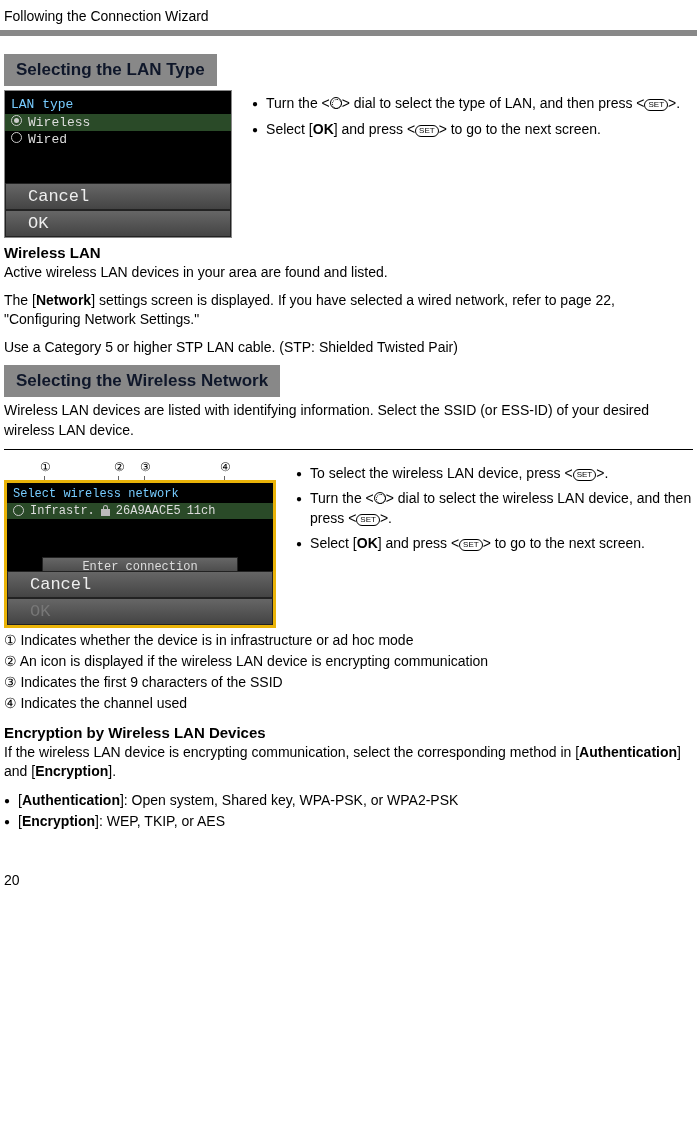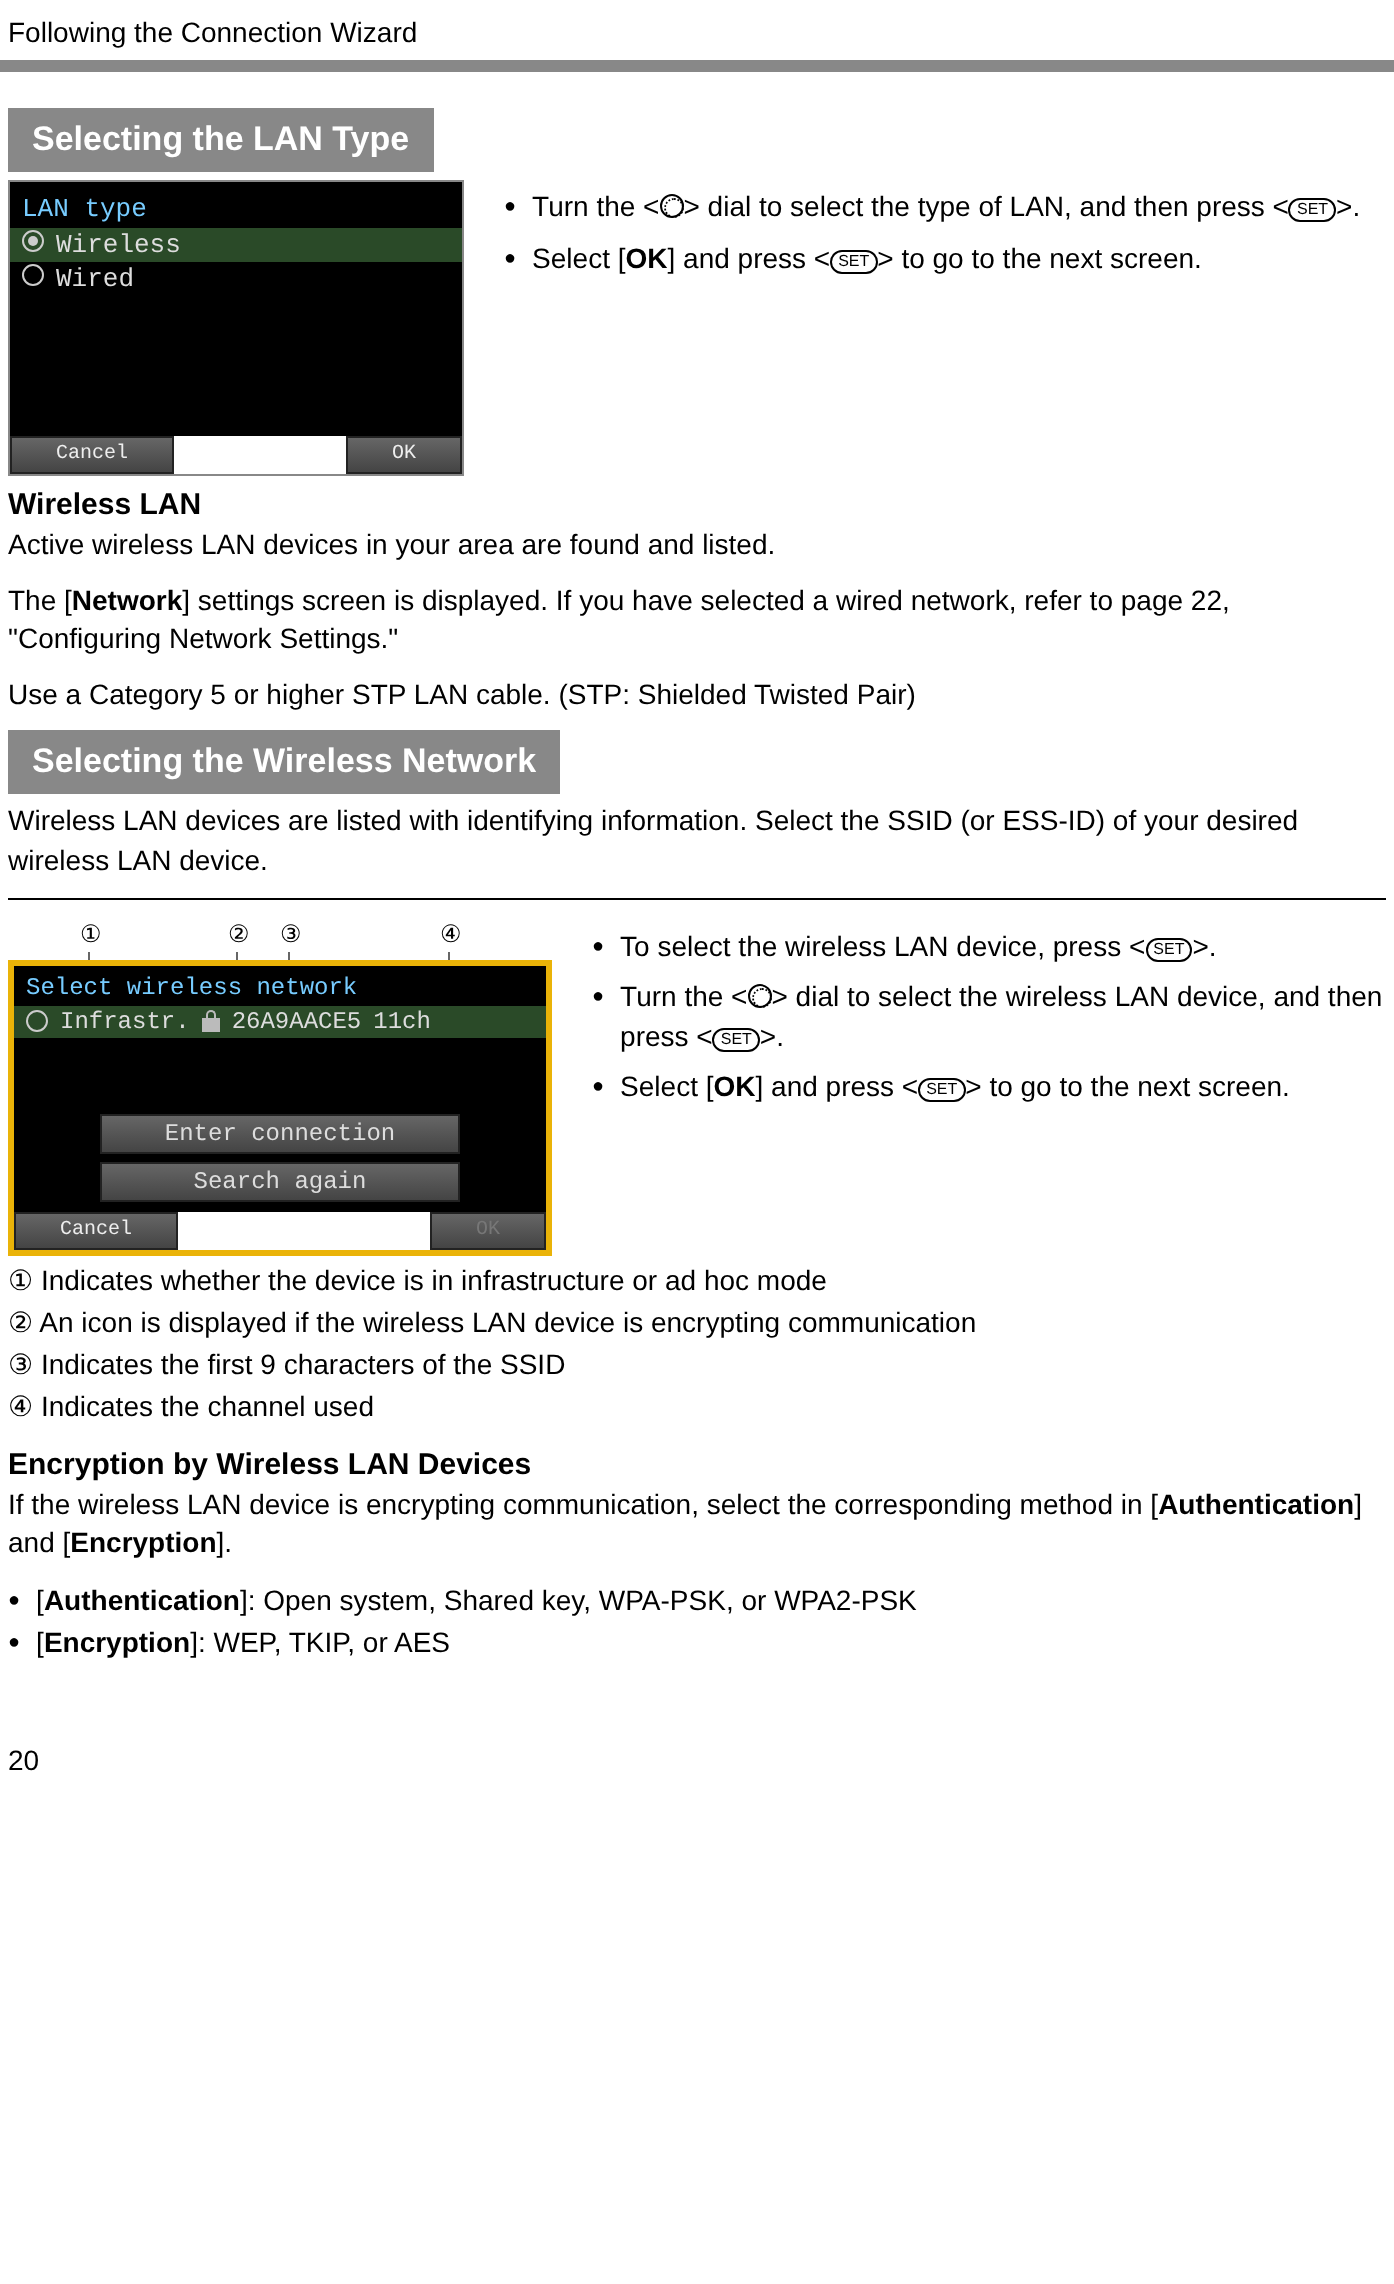--- a/index.html
+++ b/index.html
@@ -16,21 +16,21 @@
     font-size: 14px;
   }
   .header-rule {
     height: 6px;
     background: #888;
     margin-bottom: 18px;
   }
   .section-heading {
     display: inline-block;
     background: #888;
-    color: #ffffff;
+    color: #0f172a;
     font-weight: bold;
     font-size: 17px;
     padding: 6px 12px;
     margin-bottom: 4px;
   }
   .row {
     display: flex;
     align-items: flex-start;
     gap: 20px;
     margin-bottom: 6px;
@@ -63,22 +63,23 @@
     width: 11px; height: 11px; border: 1px solid #ccc; border-radius: 50%;
     display: inline-block; position: relative;
   }
   .radio.on::after {
     content: ""; width: 5px; height: 5px; background: #ccc; border-radius: 50%;
     position: absolute; top: 2px; left: 2px;
   }
   .bottom-bar {
     position: absolute; bottom: 0; left: 0; right: 0;
     display: flex; justify-content: space-between;
-    background: #ffffff; color: #eee;
-    font-size: 10px;
+    background: #737373; color: #eee;
+    font-size: 17px;
+    flex-direction: column;
   }
   .bottom-bar .btn {
     background: linear-gradient(#666,#444);
     padding: 3px 22px;
     border: 1px solid #222;
   }
   .bullets {
     flex: 1;
     padding-top: 4px;
   }
@@ -126,21 +127,21 @@
     position: relative; border: 3px solid #eab308; flex-shrink: 0;
   }
   .screenshot2 .title { color: #7cf; padding: 4px 6px 2px 6px; font-size: 12px;}
   .net-row {
     display: flex; align-items: center; gap: 6px; padding: 1px 6px; background: #2a4a28;
     font-size: 12px;
   }
   .menu-btn {
     background: linear-gradient(#666,#444);
     color: #ddd; text-align: center; padding: 2px 0;
-    width: 180px; margin: 4px auto 0 auto; border: 1px solid #222;
+    width: 196px; margin: 4px auto 0 auto; border: 1px solid #222;
     font-size: 12px;
   }
   .legend p { line-height: 1.5; }
   .page-number {
     position: relative;
     margin-top: 40px;
     font-size: 14px;
   }
   hr.sep { border: none; border-top: 1px solid #000; margin: 4px 0 10px 0; }
   .lock-icon {

